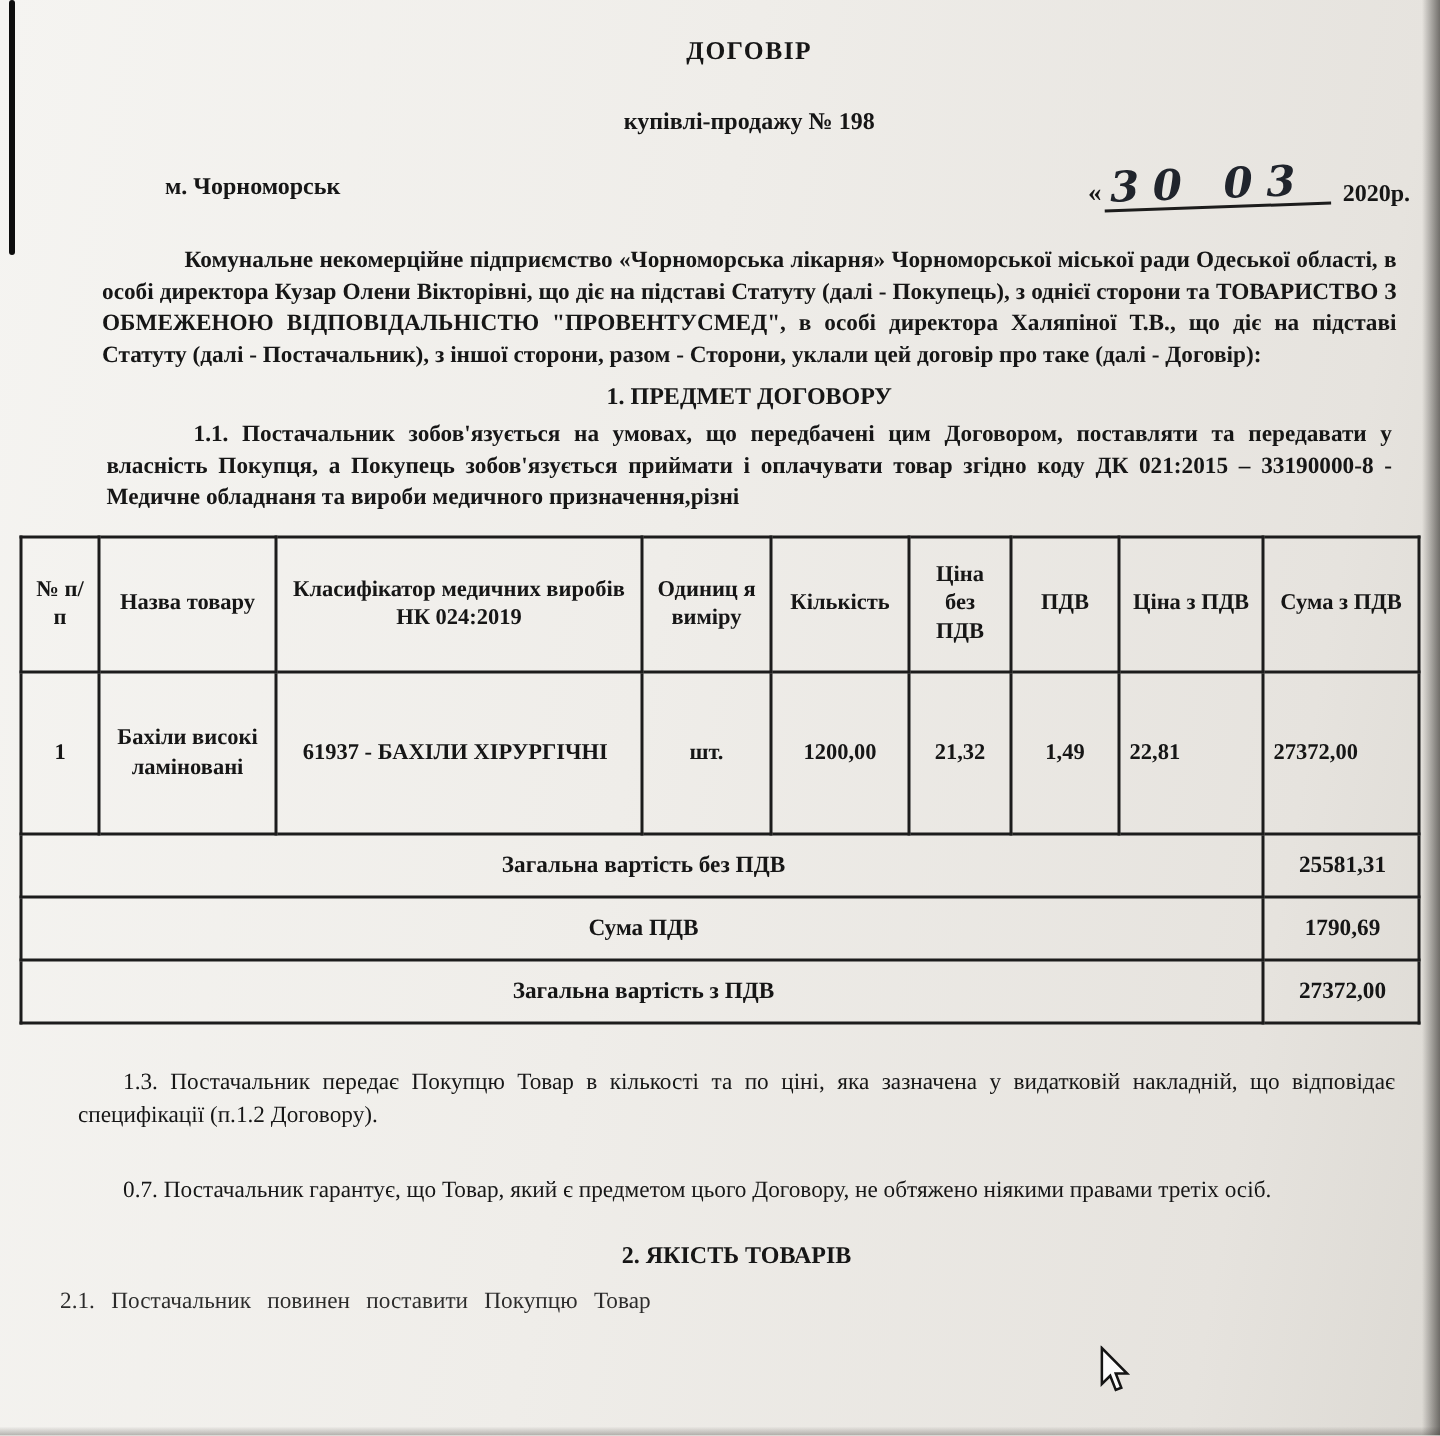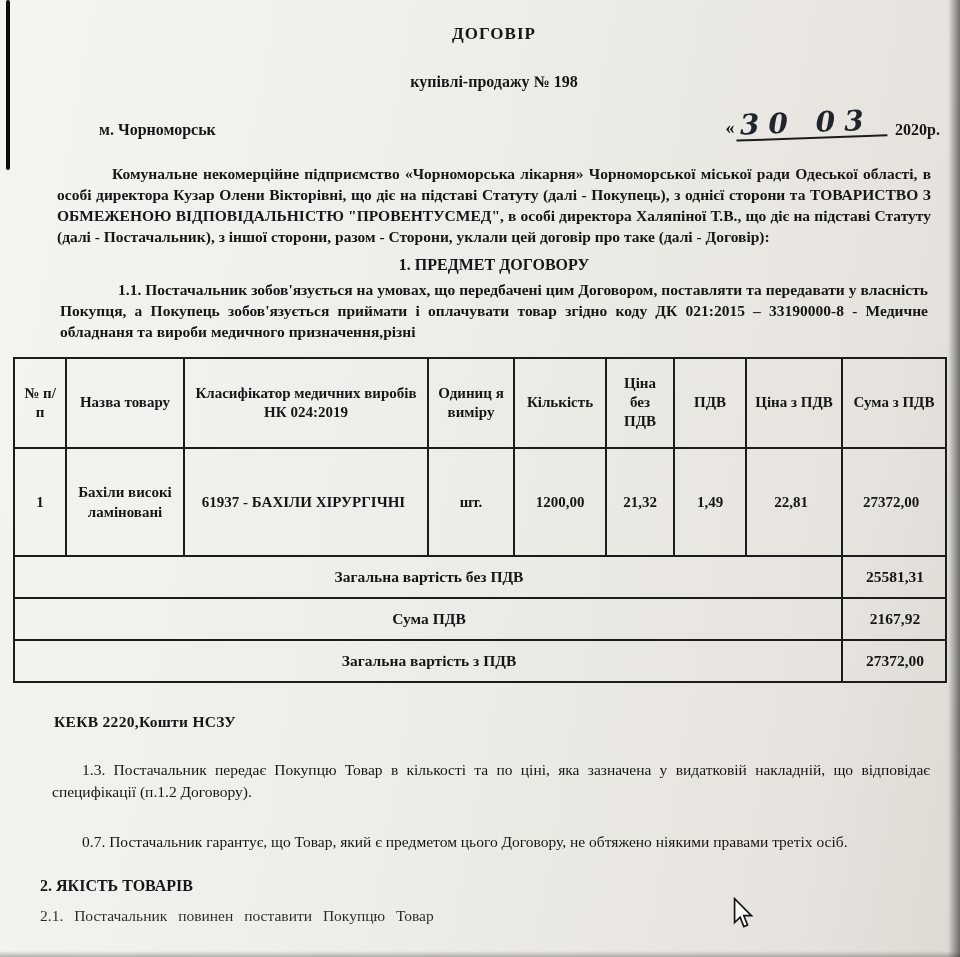--- a/index.html
+++ b/index.html
@@ -12,27 +12,27 @@
   .page{
     position:absolute;inset:0;
     background:linear-gradient(100deg,#f5f4f1 0%,#efede9 45%,#e6e3de 85%,#dcd9d3 100%);
   }
   .edge-left-line{position:absolute;left:6px;top:0;width:4px;height:170px;background:#0d0d0d;border-radius:2px;}
   .edge-right{position:absolute;right:0;top:0;width:12px;height:957px;
     background:linear-gradient(to right,rgba(50,46,42,0),rgba(35,33,30,0.6));}
   .edge-bottom{position:absolute;left:0;bottom:0;width:960px;height:6px;
     background:linear-gradient(to bottom,rgba(50,46,42,0),rgba(60,56,52,0.35));}
 
-  .doc{padding:12px 16px 0 44px;}
+  .doc{padding:12px 16px 0 55px;}
   .doc2{padding:0 18px 0 40px;}
 
   .title{text-align:center;font-size:17px;font-weight:bold;letter-spacing:1px;margin:12px 0 0;}
   .subtitle{text-align:center;font-size:16px;font-weight:bold;margin:29px 0 0;}
 
-  .city-row{display:flex;justify-content:space-between;align-items:flex-end;margin:20px 0 0;padding:0 4px 0 55px;}
+  .city-row{display:flex;justify-content:space-between;align-items:center;margin:20px 0 0;padding:0 4px 0 55px;}
   .city{font-weight:bold;font-size:16px;}
   .date-block{display:flex;align-items:flex-end;font-weight:bold;font-size:16px;}
   .date-quote{margin-right:2px;font-size:18px;}
   .handwritten{
     display:inline-block;font-family:"DejaVu Serif",serif;font-style:italic;
     font-size:28px;line-height:0.85;letter-spacing:9px;
     border-bottom:2px solid #1c1c1c;padding:0 14px 2px 4px;margin-right:8px;
     transform:rotate(-2deg);color:#20242c;
   }
   .date-year{font-size:16px;}
@@ -40,26 +40,26 @@
   .intro{margin:24px 13px 0;text-align:justify;font-weight:bold;font-size:15.5px;line-height:21px;text-indent:55px;}
   .section-heading{text-align:center;font-weight:bold;font-size:16px;margin:9px 0 0;}
   .clause-bold{margin:5px 16px 0;text-indent:58px;font-weight:bold;text-align:justify;font-size:15.5px;line-height:21px;}
   .clause-12{margin:23px 0 0;font-size:15.5px;font-weight:bold;letter-spacing:0.2px;}
 
   table.spec{border-collapse:collapse;margin:15px auto 0;width:932px;table-layout:fixed;}
   .spec th,.spec td{border:2px solid #1c1c1c;font-size:15px;padding:3px 6px;overflow:hidden;}
   .spec thead th{font-weight:bold;height:82px;vertical-align:middle;text-align:center;line-height:19px;}
   .spec tbody td{height:100px;vertical-align:middle;text-align:center;font-weight:bold;line-height:20px;}
   .spec td.cell-left{text-align:center;padding-left:1px;vertical-align:middle;}
-  .spec td.cell-right{text-align:center;padding-right:12px;}
+  .spec td.cell-right{text-align:left;padding-right:12px;}
   .spec tr.total-row td{height:34px;font-weight:bold;text-align:center;vertical-align:middle;padding-left:8px;font-size:15.5px;}
 
   .kekv{margin:30px 0 0;padding-left:14px;font-size:15.5px;font-weight:bold;letter-spacing:0.3px;}
   .clause{margin:28px 12px 0;text-indent:30px;text-align:justify;font-size:15.5px;line-height:22px;}
-  .section-heading-2{font-weight:bold;font-size:16px;margin:24px 0 0;}
+  .section-heading-2{text-align:center;font-weight:bold;font-size:16px;margin:24px 0 0;}
   .clause-partial{margin:12px 0 0;font-size:15.5px;word-spacing:7px;filter:blur(0.4px);opacity:0.9;}
 
   .cursor{position:absolute;left:731px;top:897px;width:24px;height:32px;}
 </style>
 </head>
 <body>
 
 <div class="page">
 
   <div class="doc">
@@ -118,31 +118,30 @@
         <td>1,49</td>
         <td class="cell-right">22,81</td>
         <td class="cell-right">27372,00</td>
       </tr>
       <tr class="total-row">
         <td colspan="8">Загальна вартість без ПДВ</td>
         <td>25581,31</td>
       </tr>
       <tr class="total-row">
         <td colspan="8">Сума ПДВ</td>
-        <td>2167,92</td>
+        <td>1790,69</td>
       </tr>
       <tr class="total-row">
         <td colspan="8">Загальна вартість з ПДВ</td>
         <td>27372,00</td>
       </tr>
     </tbody>
   </table>
 
   <div class="doc2">
-    <p class="kekv">КЕКВ 2220,Кошти НСЗУ</p>
     <p class="clause">1.3. Постачальник передає Покупцю Товар в  кількості та по ціні, яка  зазначена у видатковій  накладній, що відповідає специфікації (п.1.2 Договору).</p>
     <p class="clause">0.7. Постачальник гарантує, що Товар, який є предметом цього Договору, не обтяжено ніякими правами третіх осіб.</p>
     <div class="section-heading-2">2. ЯКІСТЬ ТОВАРІВ</div>
     <p class="clause-partial">2.1.  Постачальник  повинен  поставити  Покупцю  Товар</p>
   </div>
 
   <div class="edge-left-line"></div>
   <div class="edge-right"></div>
   <div class="edge-bottom"></div>
 

